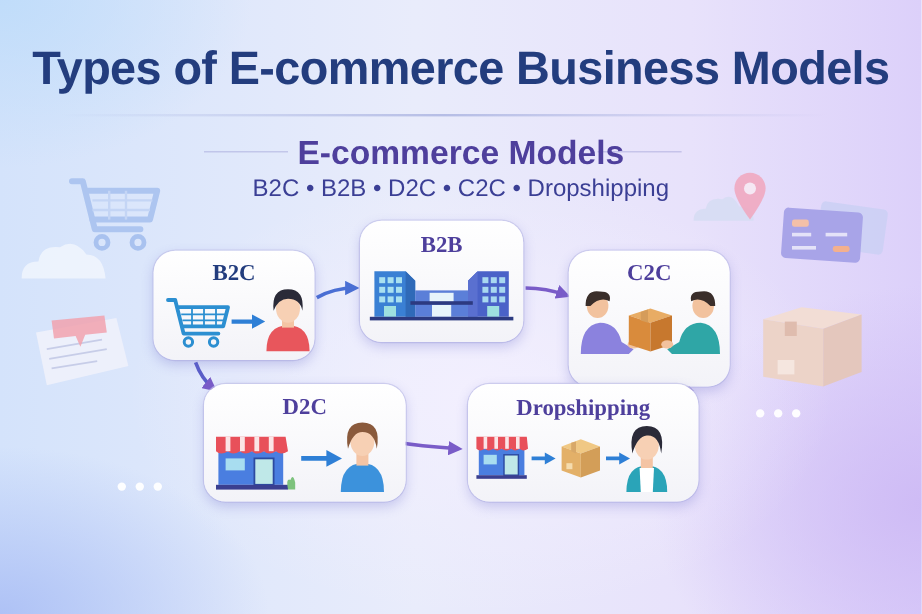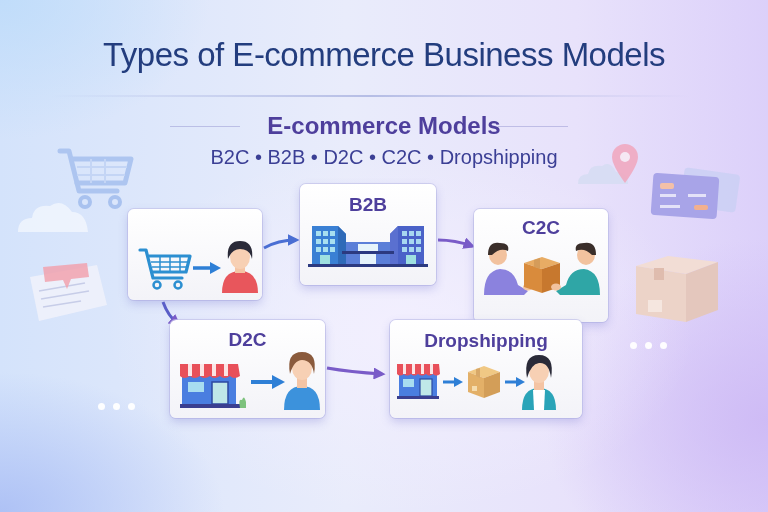--- a/index.html
+++ b/index.html
@@ -10,39 +10,40 @@
     background:
       radial-gradient(ellipse 420px 260px at 400px 330px, rgba(244,240,255,0.85), rgba(244,240,255,0) 70%),
       radial-gradient(ellipse 300px 200px at 0px 0px, rgba(190,220,250,0.9), rgba(190,220,250,0) 70%),
       radial-gradient(ellipse 320px 260px at 768px 420px, rgba(205,185,245,0.9), rgba(205,185,245,0) 70%),
       radial-gradient(ellipse 320px 200px at 0px 512px, rgba(170,190,245,0.9), rgba(170,190,245,0) 70%),
       linear-gradient(90deg, #d4e3fb 0%, #e9ecfb 45%, #e8e2fb 75%, #dcd0fa 100%);
   }
   .abs { position: absolute; }
   .title {
     left: 0; width: 768px; top: 36px; text-align: center;
-    font-size: 33px; font-weight: normal; color: #233d7e; letter-spacing: -0.5px;
+    font-size: 39px; font-weight: bold; color: #233d7e; letter-spacing: -0.5px;
   }
   .title-rule {
     left: 50px; width: 640px; top: 95px; height: 2px;
     background: linear-gradient(90deg, rgba(160,170,220,0), rgba(160,170,220,0.7), rgba(160,170,220,0));
   }
   .subtitle {
     left: 0; width: 768px; top: 112px; text-align: center;
-    font-size: 24px; font-weight: bold; color: #4e3f9c;
+    font-size: 28px; font-weight: bold; color: #4e3f9c;
   }
   .sub-rule { top: 126px; height: 1px; width: 70px; background: rgba(150,150,210,0.5); }
   .tags {
     left: 0; width: 768px; top: 146px; text-align: center;
     font-size: 20px; color: #3b3f95;
   }
   .card {
     position: absolute; background: linear-gradient(180deg, #ffffff, #f3f3f8);
-    border-radius: 6px;
+    border-radius: 18px;
     box-shadow: 0 4px 10px rgba(100, 100, 200, 0.28), 0 0 0 1px rgba(200,200,235,0.7);
+    font-family: Liberation Serif, serif;
   }
   .card-title {
     position: absolute; left: 0; right: 0; text-align: center;
     font-weight: bold; font-size: 19px;
   }
   .card svg { position: absolute; }
   .deco { position: absolute; }
   .dots span {
     display: inline-block; width: 7px; height: 7px; border-radius: 50%;
     background: #ffffff; margin-right: 8px; opacity: 0.95;
@@ -121,20 +122,21 @@
       </marker>
   </defs>
   <path d="M264 248 Q278 240 296 240" fill="none" stroke="#4a6fd4" stroke-width="3" marker-end="url(#ab)"></path>
   <path d="M438 240 Q455 240 472 246" fill="none" stroke="#7a5cc8" stroke-width="3" marker-end="url(#ap)"></path>
   <path d="M163 302 Q168 316 178 324" fill="none" stroke="#5a5ec8" stroke-width="3" marker-end="url(#ap)"></path>
   <path d="M327 368 Q350 372 382 374" fill="none" stroke="#7a5cc8" stroke-width="3" marker-end="url(#ap)"></path>
   <path d="M585 302 Q580 316 568 327" fill="none" stroke="#7a5cc8" stroke-width="3" marker-end="url(#ap)"></path>
 </svg>
 
 <div class="card" style="left:128px;top:209px;width:134px;height:91px">
+  <div class="card-title" style="top:8px;color:#233d7e">B2C</div>
   <svg style="left:10px;top:37px" width="56" height="46">
     <g fill="none" stroke="#2c8fd1" stroke-width="3.2" stroke-linecap="round" stroke-linejoin="round">
       <path d="M2 4 L8 4 L15 32 L44 32"></path>
         <path d="M11 10 L52 10 L48 26 L14 26"></path>
     </g>
     <g stroke="#2c8fd1" stroke-width="1.5">
         <line x1="13" y1="16" x2="50" y2="16"></line>
         <line x1="14" y1="21" x2="49" y2="21"></line>
         <line x1="22" y1="10" x2="22" y2="26"></line>
         <line x1="32" y1="10" x2="32" y2="26"></line>
@@ -211,21 +213,21 @@
     </g>
     <g>
       <path d="M120 56 Q120 32 104 30 Q90 30 86 46 L76 52 L80 56 Z" fill="#2fa6a6"></path>
       <ellipse cx="106" cy="16" rx="9" ry="10" fill="#f2c29e"></ellipse>
       <path d="M116 16 Q116 2 104 4 Q94 4 96 12 Q104 8 112 16 Z" fill="#3a2e2a"></path>
       <ellipse cx="76" cy="48" rx="5" ry="3.5" fill="#f2c29e"></ellipse>
     </g>
   </svg>
 </div>
 
-<div class="card" style="left:170px;top:320px;width:155px;height:98px">
+<div class="card" style="left:170px;top:320px;width:168px;height:98px">
   <div class="card-title" style="top:9px;color:#4e3f9c">D2C</div>
   <svg style="left:8px;top:40px" width="70" height="50">
     <rect x="4" y="16" width="54" height="28" fill="#4a7ee0"></rect>
     <path d="M2 4 L60 4 L62 16 Q56 20 52 16 Q46 20 42 16 Q36 20 32 16 Q26 20 22 16 Q16 20 12 16 Q6 20 2 16 Z" fill="#e8505a"></path>
     <g fill="#ffffff" opacity="0.85">
         <rect x="10" y="4" width="4" height="12"></rect>
         <rect x="22" y="4" width="4" height="12"></rect>
         <rect x="34" y="4" width="4" height="12"></rect>
         <rect x="46" y="4" width="4" height="12"></rect>
       </g>

